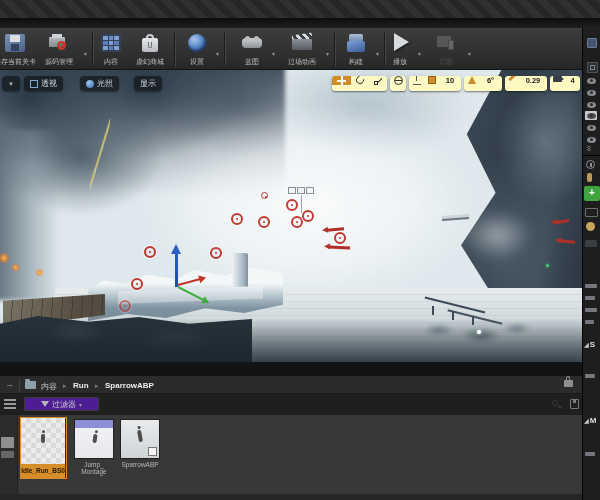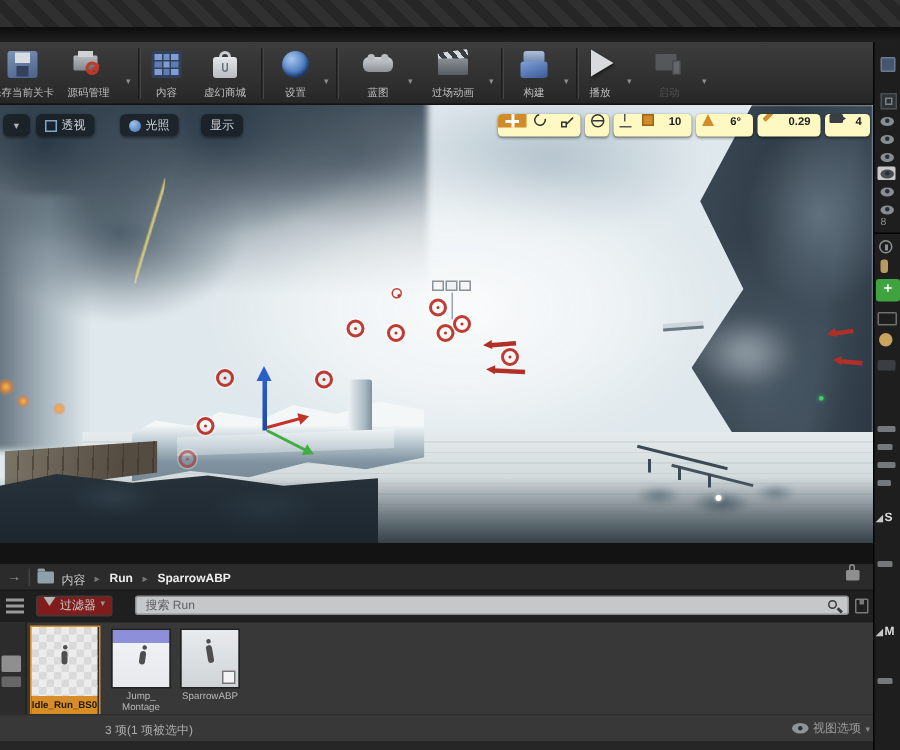--- a/index.html
+++ b/index.html
@@ -333,26 +333,25 @@
         <div style="position:absolute;left:2px;top:-4px;width:4px;height:4px;border:1.5px solid #8f8f8f;border-bottom:none;border-radius:3px 3px 0 0;"></div>
       </div>
     </div>
 
     <div class="abs" style="left:0;top:18px;width:582px;height:21px;background:#1f1f1f;">
       <div class="abs" style="left:4px;top:5px;width:12px;height:10px;">
         <div style="width:12px;height:2px;background:#9a9a9a;margin-bottom:2px;"></div>
         <div style="width:12px;height:2px;background:#9a9a9a;margin-bottom:2px;"></div>
         <div style="width:12px;height:2px;background:#9a9a9a;"></div>
       </div>
-      <div class="abs" style="left:24px;top:3px;height:14px;display:flex;align-items:flex-start;gap:3px;padding:0 4px;background:#7f1d1d;border:1px solid #3c3c3c;border-radius:2px;">
+      <div class="abs" style="left:24px;top:3px;height:14px;display:flex;align-items:center;gap:3px;padding:0 16px;background:#4c1d95;border:1px solid #3c3c3c;border-radius:2px;">
         <span style="width:0;height:0;border-left:4px solid transparent;border-right:4px solid transparent;border-top:6px solid #b5b5b5;display:inline-block;"></span>
         <span style="font-size:8px;color:#cfcfcf;">过滤器</span>
         <span style="font-size:6px;color:#9a9a9a;">▾</span>
       </div>
-      <input id="cb-search" placeholder="搜索 Run" style="">
       <div class="abs" style="left:552px;top:6px;width:6px;height:6px;border:1.5px solid #3a3a3a;border-radius:50%;">
         <div style="position:absolute;left:5px;top:5px;width:4px;height:1.5px;background:#3a3a3a;transform:rotate(45deg);"></div>
       </div>
       <div class="abs" style="left:570px;top:5px;width:9px;height:10px;border:1.5px solid #7a7a7a;border-radius:1px;">
         <div style="position:absolute;left:1.5px;top:0;width:3px;height:3px;background:#7a7a7a;"></div>
       </div>
     </div>
 
     <div class="abs" style="left:0;top:39px;width:582px;height:79px;background:#383838;">
 
@@ -386,30 +385,20 @@
         <div class="abs" style="left:0;top:0;width:40px;height:40px;background:linear-gradient(180deg,#e8ebed,#cfd4d7);border:1px solid #222;">
           <div class="mini-figure" style="left:17px;top:10px;transform:rotate(-10deg);height:12px;"></div>
           <div class="abs" style="right:2px;bottom:2px;width:9px;height:9px;background:#f4f4f4;border:1px solid #777;"></div>
         </div>
         <div class="abs asset-label" style="left:-4px;top:42px;width:48px;color:#b8b8b8;">
           <span>SparrowABP</span>
         </div>
       </div>
     </div>
 
-    <div class="abs" style="left:0;top:100px;width:582px;height:18px;background:#383838;border-top:1px solid #2e2e2e;">
-      <span class="abs" style="left:70px;top:4px;font-size:8px;color:#ababab;">3 项(1 项被选中)</span>
-      <div class="abs" style="left:528px;top:3px;display:flex;align-items:center;gap:3px;">
-        <span style="position:relative;width:11px;height:7px;border-radius:50%;background:#8f9499;display:inline-block;">
-          <span style="position:absolute;left:4px;top:2px;width:3px;height:3px;border-radius:50%;background:#2b2f33;"></span>
-        </span>
-        <span style="font-size:8px;color:#9a9a9a;">视图选项</span>
-        <span style="font-size:6px;color:#8a8a8a;">▾</span>
-      </div>
-    </div>
     <div class="abs" style="left:0;top:118px;width:582px;height:6px;background:#262626;"></div>
   </div>
 
   <div class="abs" style="left:582px;top:28px;width:18px;height:472px;background:#1e1e1e;border-left:1px solid #050505;">
     <div class="abs" style="left:4px;top:10px;width:10px;height:10px;background:#46566f;border:1px solid #6a7a96;border-radius:1px;"></div>
     <div class="abs" style="left:4px;top:34px;width:11px;height:11px;background:#2c3136;border:1px solid #4a5054;">
       <div style="position:absolute;left:2px;top:2px;width:5px;height:5px;border:1px solid #7a8084;"></div>
     </div>
   </div>
   <div class="eye-row" style="top:76px;">

